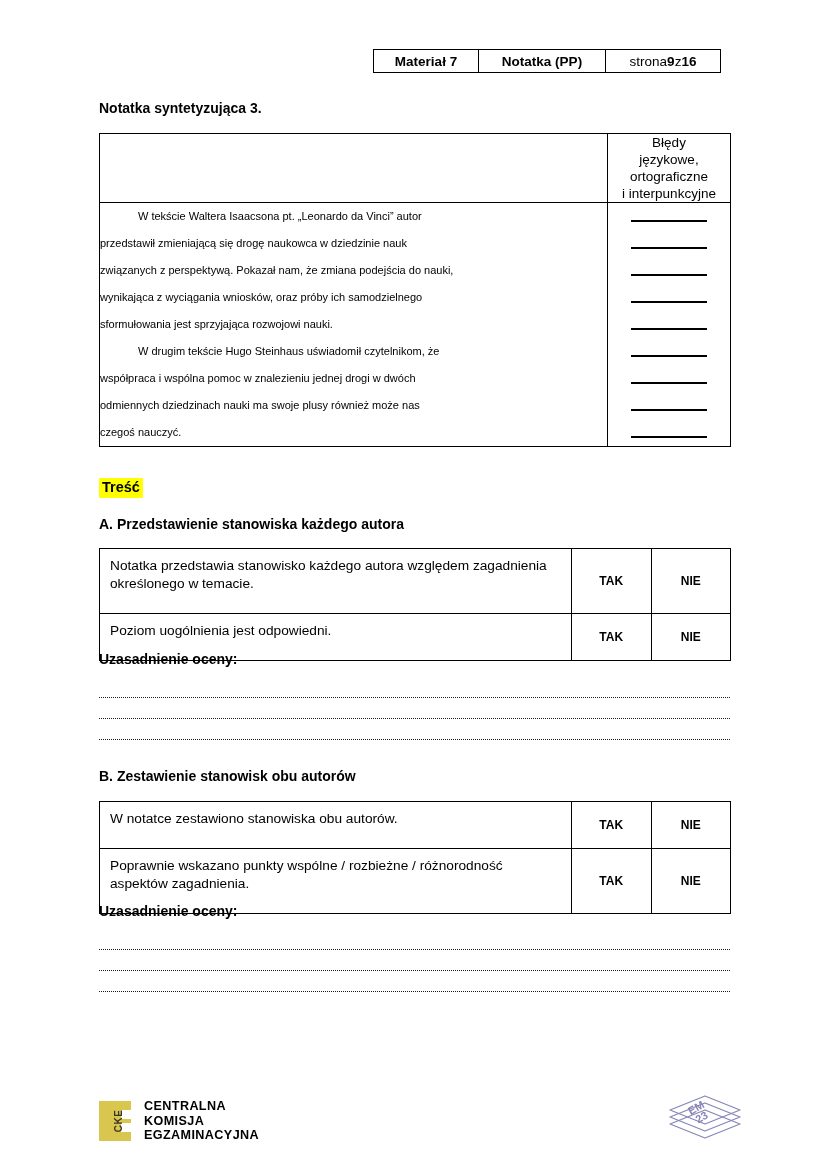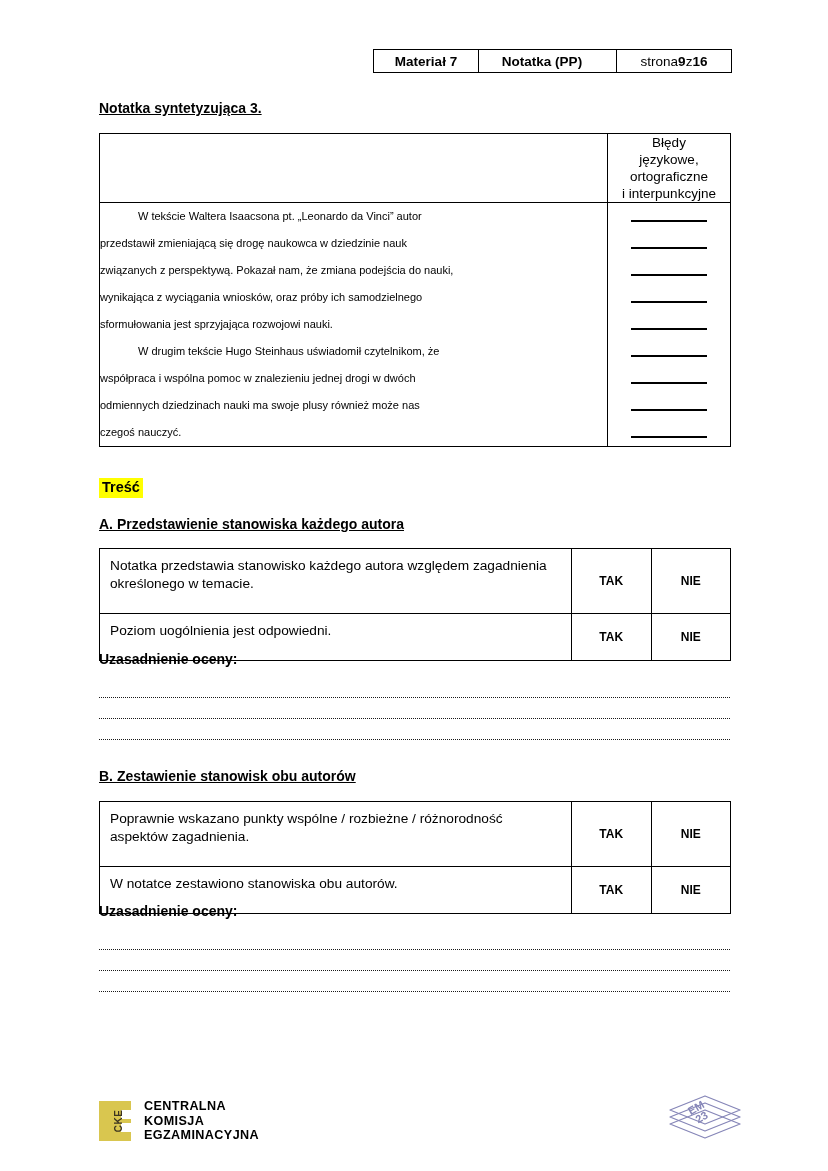--- a/index.html
+++ b/index.html
@@ -32,30 +32,29 @@
     align-items: center;
     justify-content: center;
     font-size: 13.5px;
     white-space: nowrap;
     padding: 0 12px;
   }
   .page-header .hcell.b { font-weight: bold; }
   .page-header .hcell + .hcell { border-left: 1.5px solid #000; }
   .page-header .hcell.mat   { width: 104px; padding: 0; }
   .page-header .hcell.note  { width: 126px; padding: 0; }
-  .page-header .hcell.pg    { width: 114px; padding: 0; font-weight: normal; margin-left: 11px; }
+  .page-header .hcell.pg    { width: 114px; padding: 0; font-weight: normal; }
   .page-header .hcell.pg b  { font-weight: bold; }
 
   
   .sec-title {
     position: absolute;
     font-size: 14px;
     font-weight: bold;
     white-space: nowrap;
-    text-decoration: underline;
   }
 
   .tresc-label {
     position: absolute;
     left: 99px;
     top: 478px;
     font-size: 14.5px;
     font-weight: bold;
     background: #ffff00;
     padding: 1px 3px 2px 3px;
@@ -321,26 +320,26 @@
 <div class="sec-title" style="left:99px; top:768px;">B. Zestawienie stanowisk obu autorów</div>
 
 <table class="crit-table" style="top:801px;">
   <colgroup>
       <col style="width:472px">
       <col style="width:79.5px">
       <col style="width:79.5px">
     </colgroup>
   <tbody>
     <tr>
-      <td class="c-stmt">Poprawnie wskazano punkty wspólne / rozbieżne / różnorodność aspektów zagadnienia.</td>
+      <td class="c-stmt">W notatce zestawiono stanowiska obu autorów.</td>
       <td class="c-yes">TAK</td>
       <td class="c-no">NIE</td>
     </tr>
     <tr>
-      <td class="c-stmt">W notatce zestawiono stanowiska obu autorów.</td>
+      <td class="c-stmt">Poprawnie wskazano punkty wspólne / rozbieżne / różnorodność aspektów zagadnienia.</td>
       <td class="c-yes">TAK</td>
       <td class="c-no">NIE</td>
     </tr>
   </tbody>
 </table>
 
 <div class="just-label" style="top:903px;">Uzasadnienie oceny:</div>
 <div class="dots-group" style="top:929px;">
   <div class="dots-line"></div>
   <div class="dots-line"></div>

